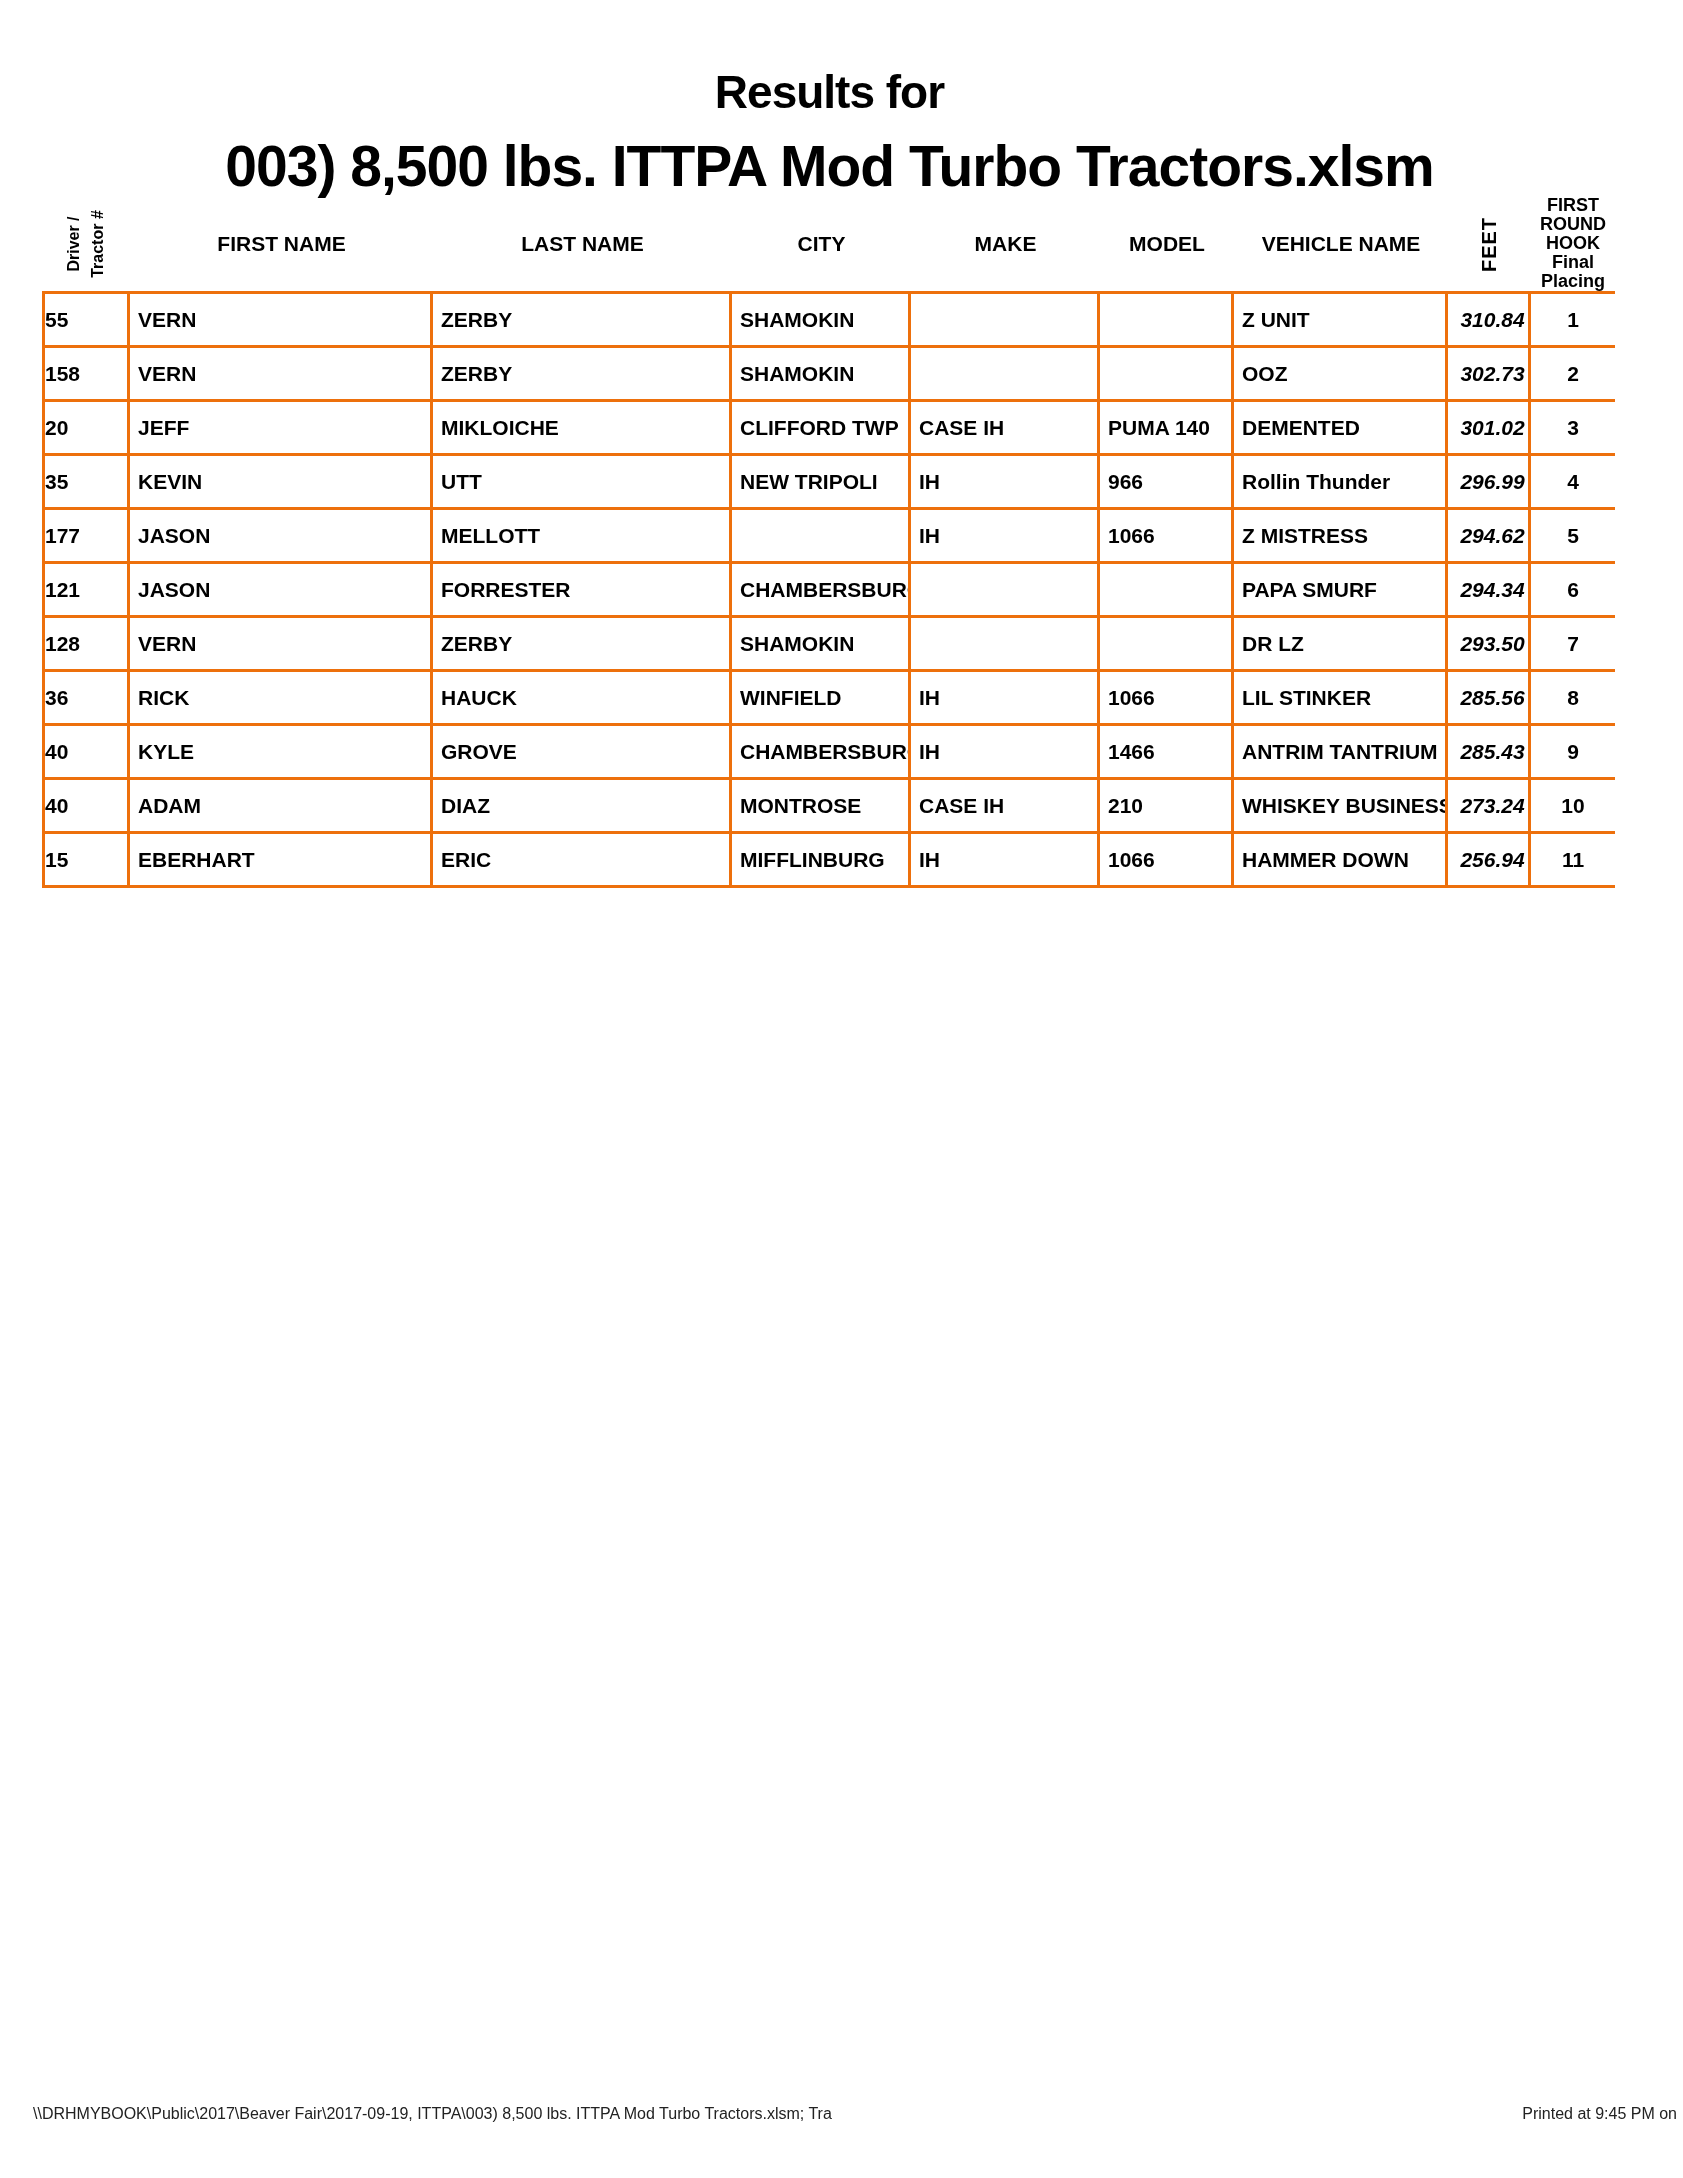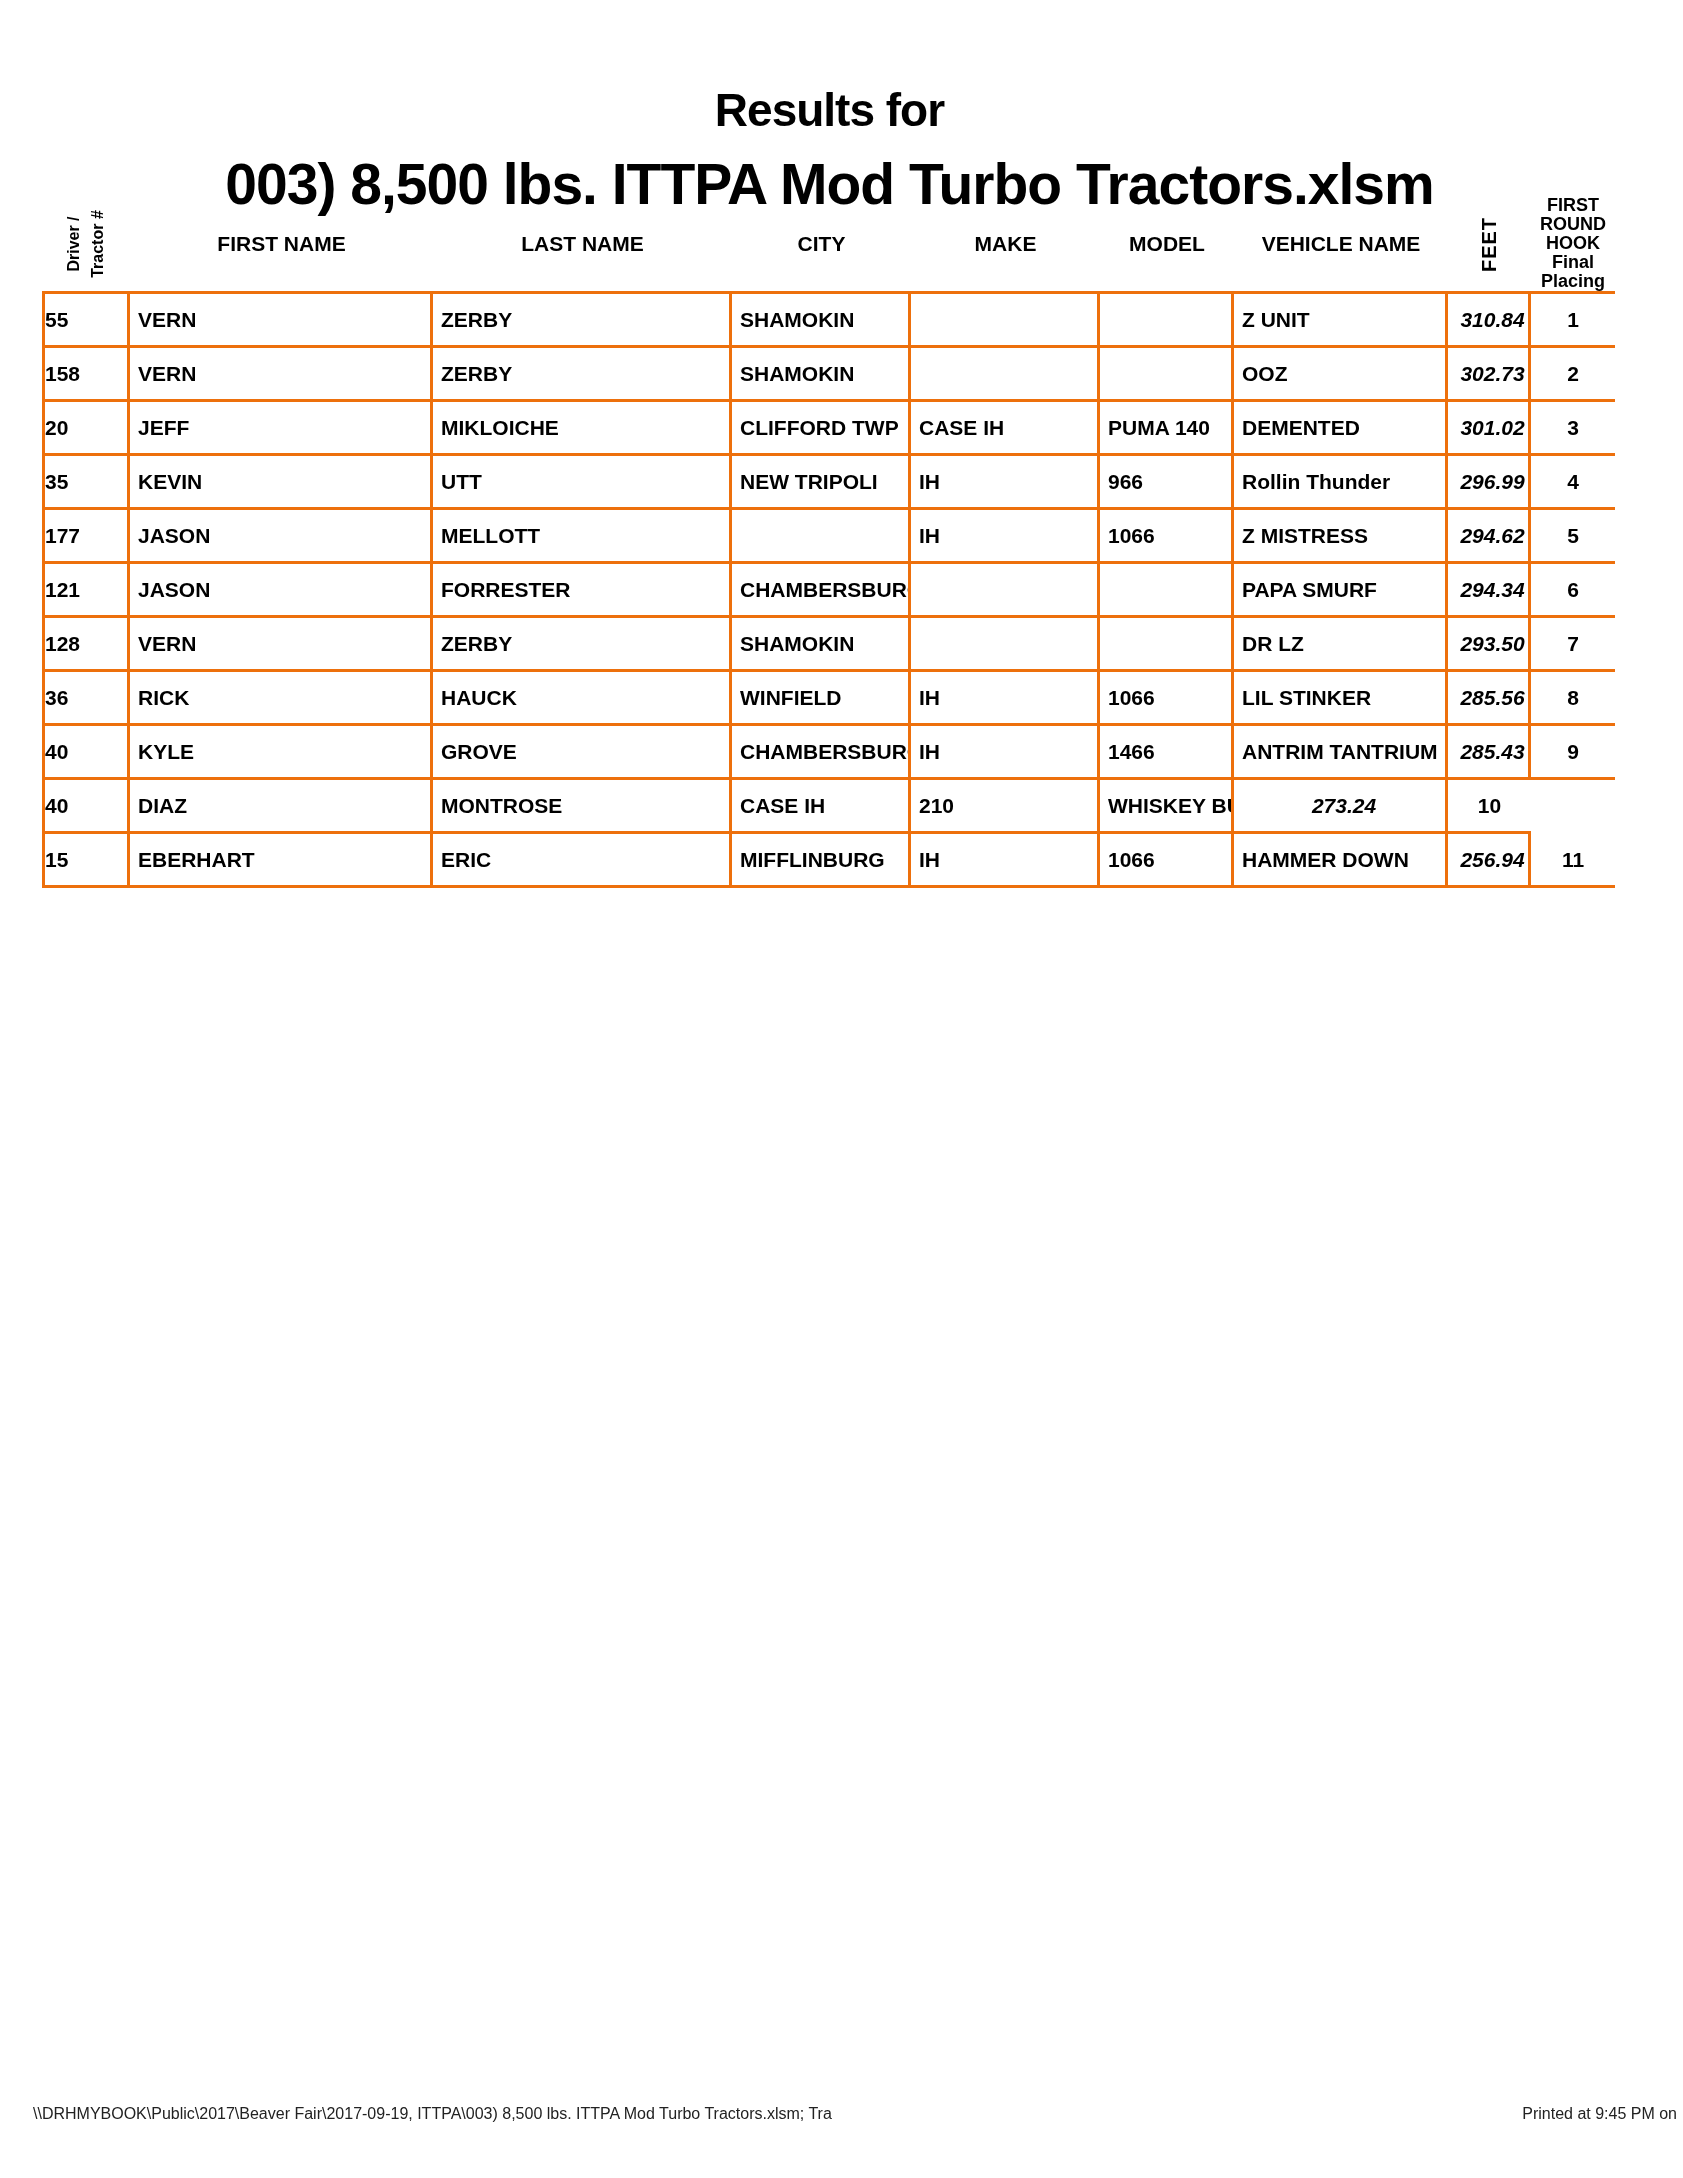--- a/index.html
+++ b/index.html
@@ -14,21 +14,20 @@
     color: #000;
     overflow: hidden;
   }
   .title1, .title2 {
     position: absolute;
     left: 0;
     width: 1659px;
     text-align: center;
     font-weight: bold;
     letter-spacing: -1px;
-    margin-top: 18px;
   }
   .title1 { top: 65px;  font-size: 46px; }
   .title2 { top: 133px; font-size: 57px; }
 
   
   .hgrid {
     position: absolute;
     left: 42px;
     top: 196px;
     height: 95px;
@@ -228,20 +227,21 @@
         <div class="tcell c3">GROVE</div>
         <div class="tcell c4">CHAMBERSBURG</div>
         <div class="tcell c5">IH</div>
         <div class="tcell c6">1466</div>
         <div class="tcell c7">ANTRIM TANTRIUM</div>
         <div class="tcell c8">285.43</div>
         <div class="tcell c9">9</div>
       </div>
       <div class="trow">
         <div class="tcell c1">40</div>
+        <div class="tcell c2">ADAM</div>
         <div class="tcell c3">DIAZ</div>
         <div class="tcell c4">MONTROSE</div>
         <div class="tcell c5">CASE IH</div>
         <div class="tcell c6">210</div>
         <div class="tcell c7">WHISKEY BUSINESS</div>
         <div class="tcell c8">273.24</div>
         <div class="tcell c9">10</div>
       </div>
       <div class="trow">
         <div class="tcell c1">15</div>

